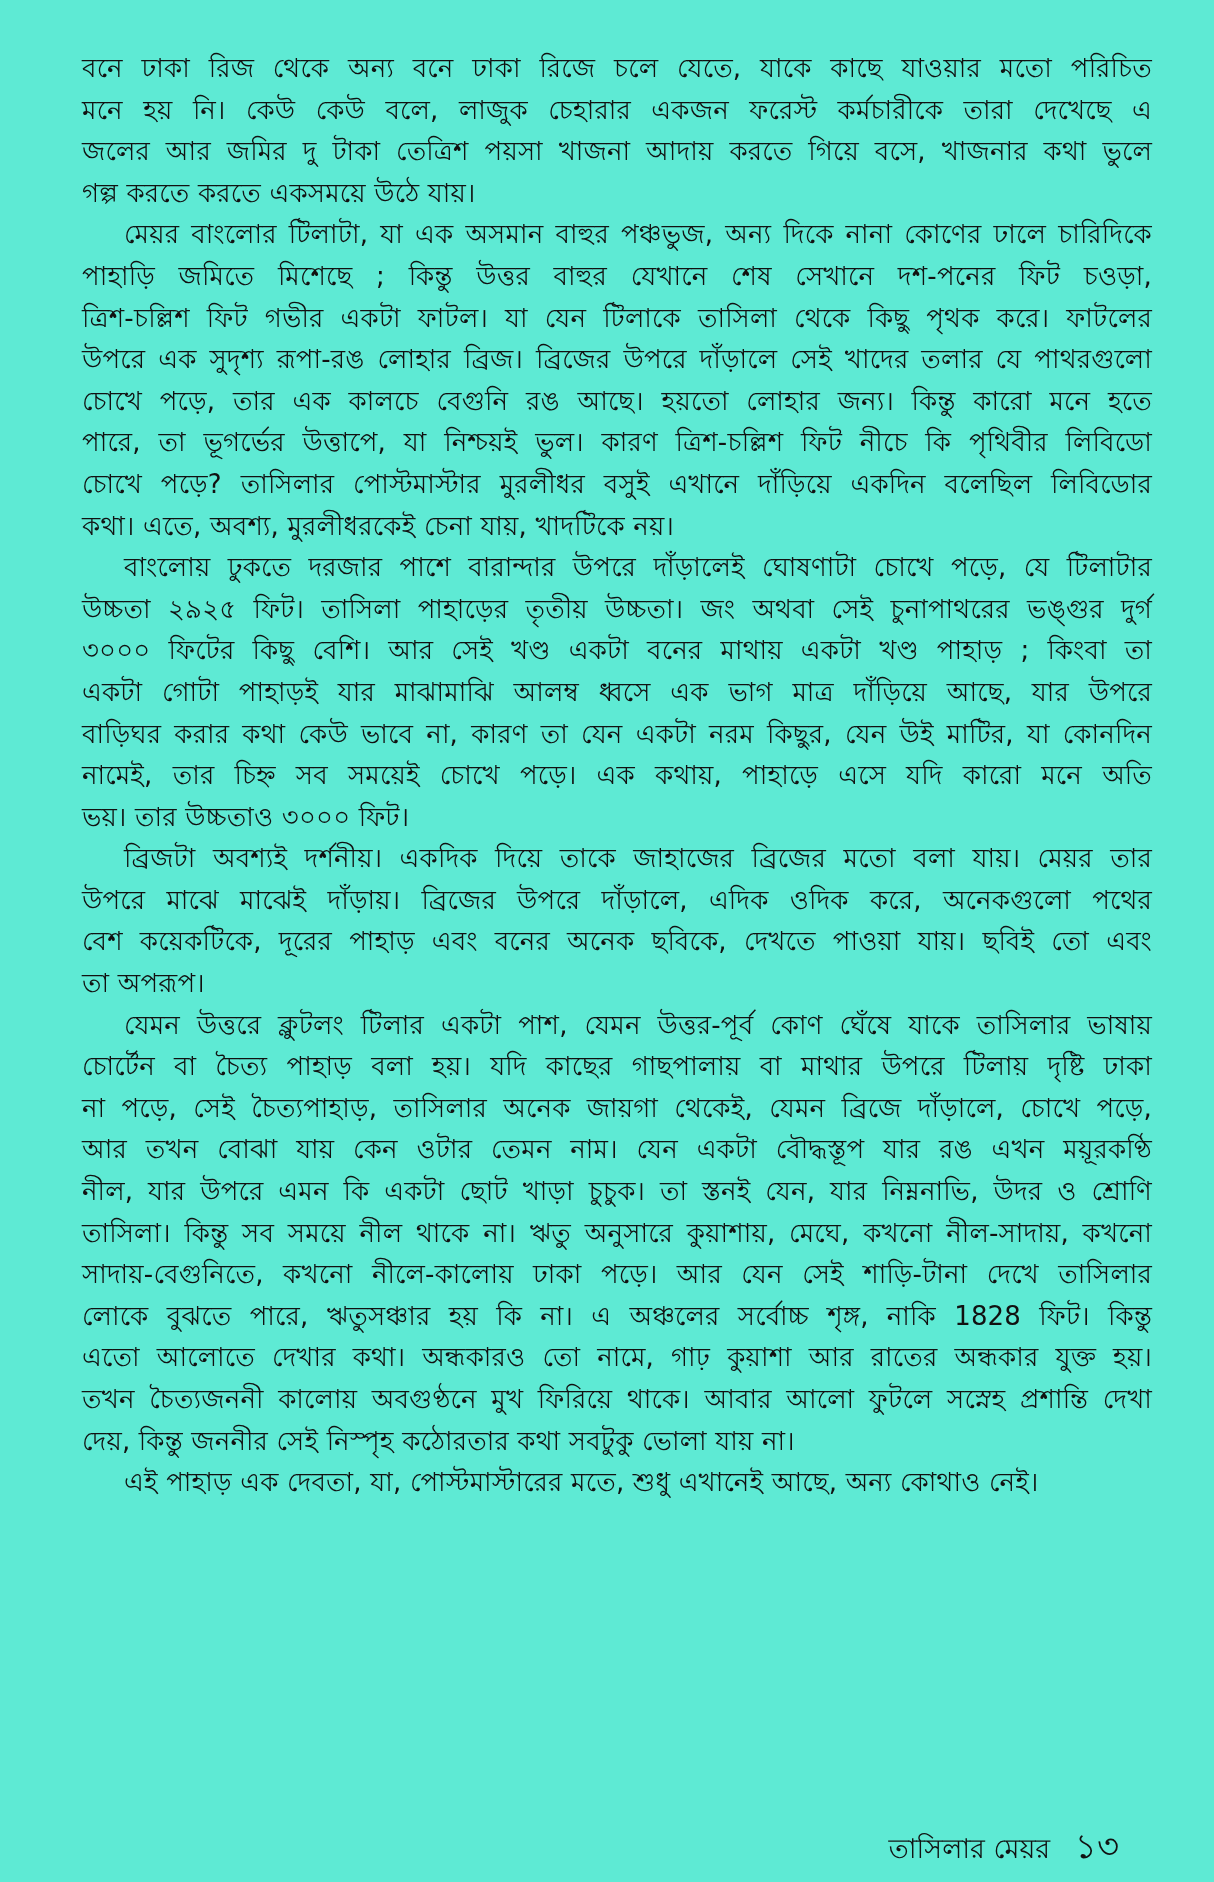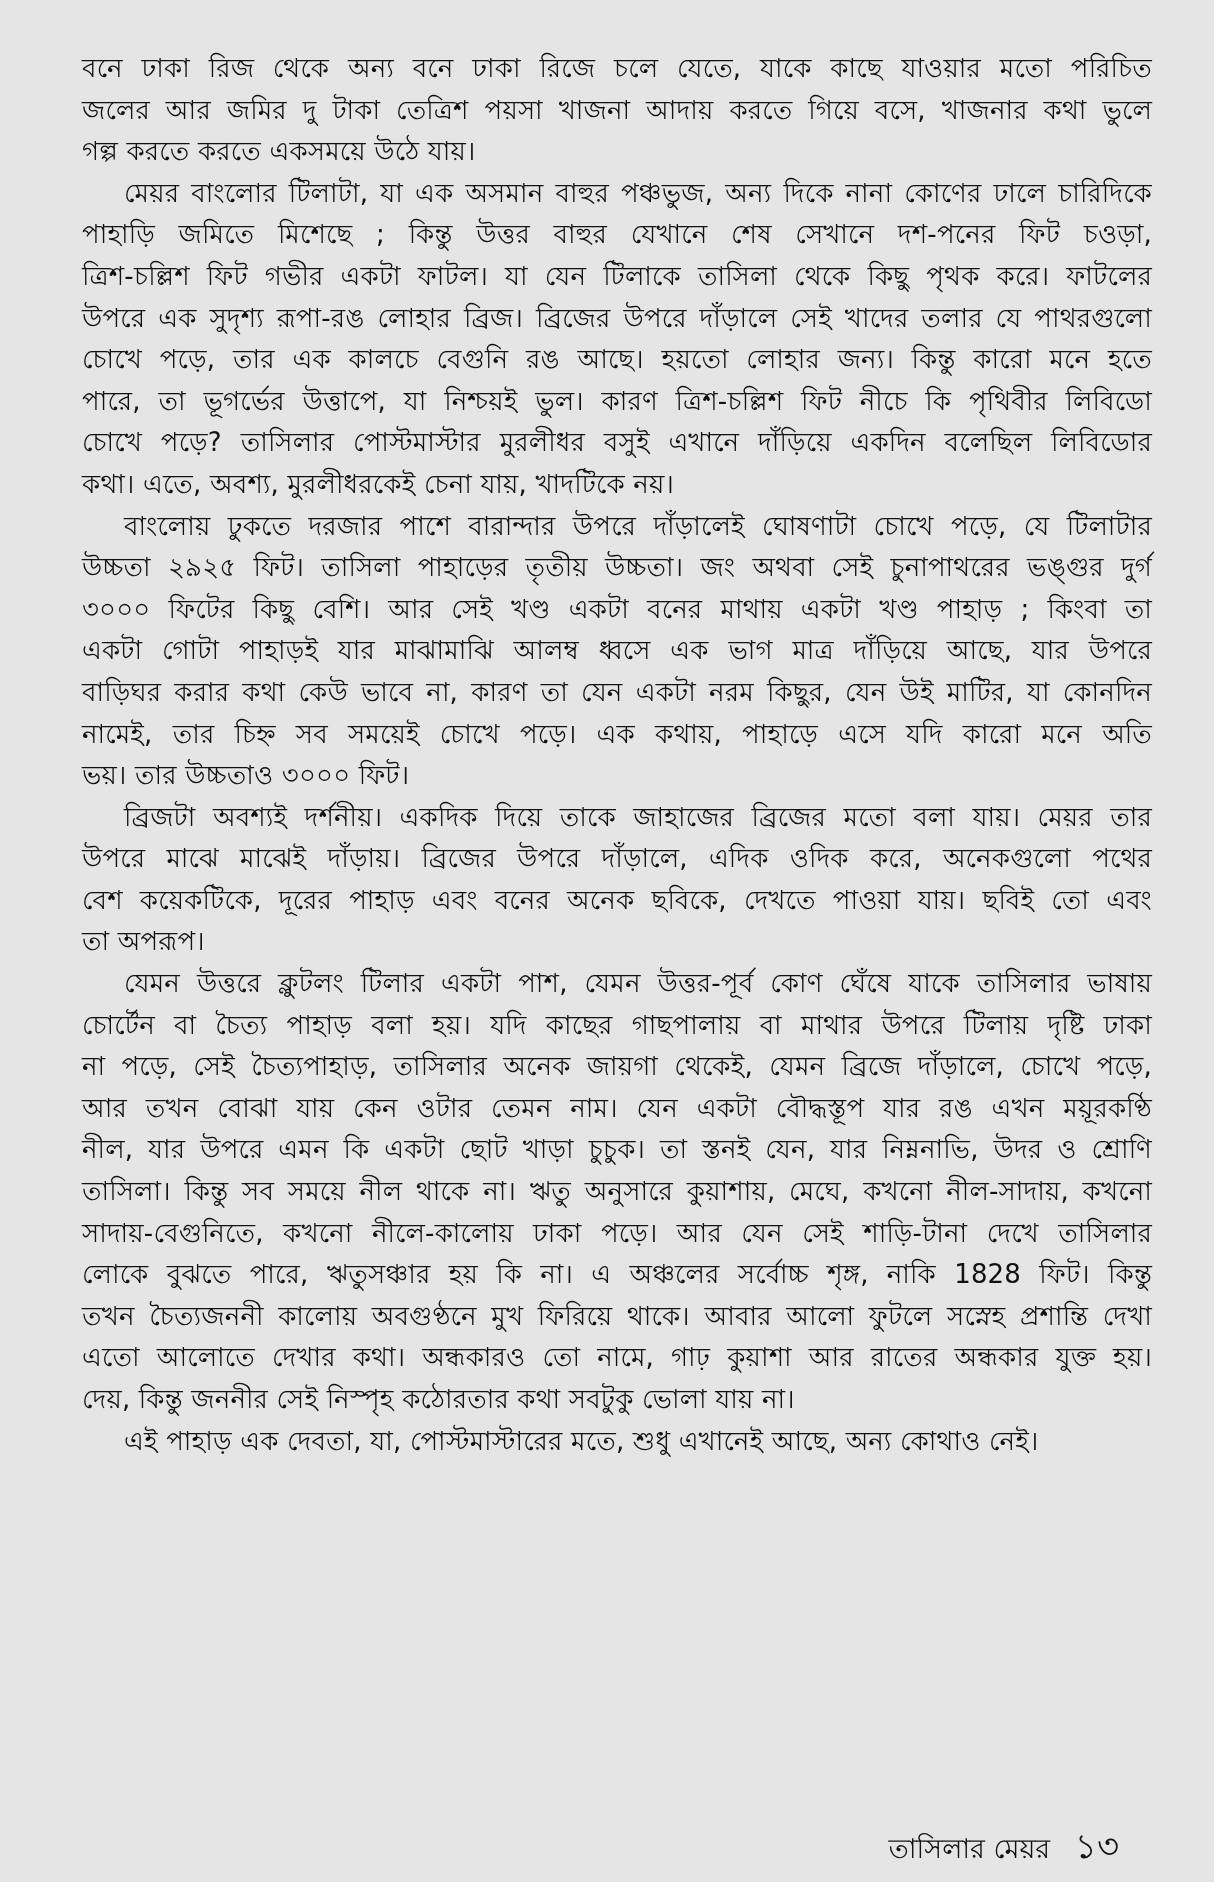--- a/index.html
+++ b/index.html
@@ -8,21 +8,21 @@
       height: 1882px;
       position: relative;
       overflow: hidden;
       font-family: "DejaVu Sans", sans-serif;
       color: #111111;
     }
     .page {
       position: absolute;
       left: 0; top: 0;
       width: 1214px; height: 1882px;
-      background: #e5e5e5;
+      background: #5eead4;
     }
     .text-block {
       position: absolute;
       left: 82px;
       top: 48px;
       width: 1070px;
     }
     .para { margin: 0; }
     .line {
       display: block;
@@ -46,20 +46,21 @@
     .footer .page-num { font-size: 34px; margin-left: 16px; }
   </style>
 </head>
 <body>
 
 <div class="page">
   <div class="text-block">
 
     <div class="para">
       <span class="line">বনে ঢাকা রিজ থেকে অন্য বনে ঢাকা রিজে চলে যেতে, যাকে কাছে যাওয়ার মতো পরিচিত</span>
+      <span class="line">মনে হয় নি। কেউ কেউ বলে, লাজুক চেহারার একজন ফরেস্ট কর্মচারীকে তারা দেখেছে এ</span>
       <span class="line">জলের আর জমির দু টাকা তেত্রিশ পয়সা খাজনা আদায় করতে গিয়ে বসে, খাজনার কথা ভুলে</span>
       <span class="line last">গল্প করতে করতে একসময়ে উঠে যায়।</span>
     </div>
 
     <div class="para">
       <span class="line indent">মেয়র বাংলোর টিলাটা, যা এক অসমান বাহুর পঞ্চভুজ, অন্য দিকে নানা কোণের ঢালে চারিদিকে</span>
       <span class="line">পাহাড়ি জমিতে মিশেছে ; কিন্তু উত্তর বাহুর যেখানে শেষ সেখানে দশ-পনের ফিট চওড়া,</span>
       <span class="line">ত্রিশ-চল্লিশ ফিট গভীর একটা ফাটল। যা যেন টিলাকে তাসিলা থেকে কিছু পৃথক করে। ফাটলের</span>
       <span class="line">উপরে এক সুদৃশ্য রূপা-রঙ লোহার ব্রিজ। ব্রিজের উপরে দাঁড়ালে সেই খাদের তলার যে পাথরগুলো</span>
       <span class="line">চোখে পড়ে, তার এক কালচে বেগুনি রঙ আছে। হয়তো লোহার জন্য। কিন্তু কারো মনে হতে</span>
@@ -87,22 +88,22 @@
 
     <div class="para">
       <span class="line indent">যেমন উত্তরে ক্লুটলং টিলার একটা পাশ, যেমন উত্তর-পূর্ব কোণ ঘেঁষে যাকে তাসিলার ভাষায়</span>
       <span class="line">চোর্টেন বা চৈত্য পাহাড় বলা হয়। যদি কাছের গাছপালায় বা মাথার উপরে টিলায় দৃষ্টি ঢাকা</span>
       <span class="line">না পড়ে, সেই চৈত্যপাহাড়, তাসিলার অনেক জায়গা থেকেই, যেমন ব্রিজে দাঁড়ালে, চোখে পড়ে,</span>
       <span class="line">আর তখন বোঝা যায় কেন ওটার তেমন নাম। যেন একটা বৌদ্ধস্তূপ যার রঙ এখন ময়ূরকণ্ঠি</span>
       <span class="line">নীল, যার উপরে এমন কি একটা ছোট খাড়া চুচুক। তা স্তনই যেন, যার নিম্ননাভি, উদর ও শ্রোণি</span>
       <span class="line">তাসিলা। কিন্তু সব সময়ে নীল থাকে না। ঋতু অনুসারে কুয়াশায়, মেঘে, কখনো নীল-সাদায়, কখনো</span>
       <span class="line">সাদায়-বেগুনিতে, কখনো নীলে-কালোয় ঢাকা পড়ে। আর যেন সেই শাড়ি-টানা দেখে তাসিলার</span>
       <span class="line">লোকে বুঝতে পারে, ঋতুসঞ্চার হয় কি না। এ অঞ্চলের সর্বোচ্চ শৃঙ্গ, নাকি 1828 ফিট। কিন্তু</span>
+      <span class="line">এতো আলোতে দেখার কথা। অন্ধকারও তো নামে, গাঢ় কুয়াশা আর রাতের অন্ধকার যুক্ত হয়।</span>
       <span class="line">তখন চৈত্যজননী কালোয় অবগুণ্ঠনে মুখ ফিরিয়ে থাকে। আবার আলো ফুটলে সস্নেহ প্রশান্তি দেখা</span>
-      <span class="line">এতো আলোতে দেখার কথা। অন্ধকারও তো নামে, গাঢ় কুয়াশা আর রাতের অন্ধকার যুক্ত হয়।</span>
       <span class="line last">দেয়, কিন্তু জননীর সেই নিস্পৃহ কঠোরতার কথা সবটুকু ভোলা যায় না।</span>
     </div>
 
     <div class="para">
       <span class="line indent last">এই পাহাড় এক দেবতা, যা, পোস্টমাস্টারের মতে, শুধু এখানেই আছে, অন্য কোথাও নেই।</span>
     </div>
 
   </div>
 
   <div class="footer">

